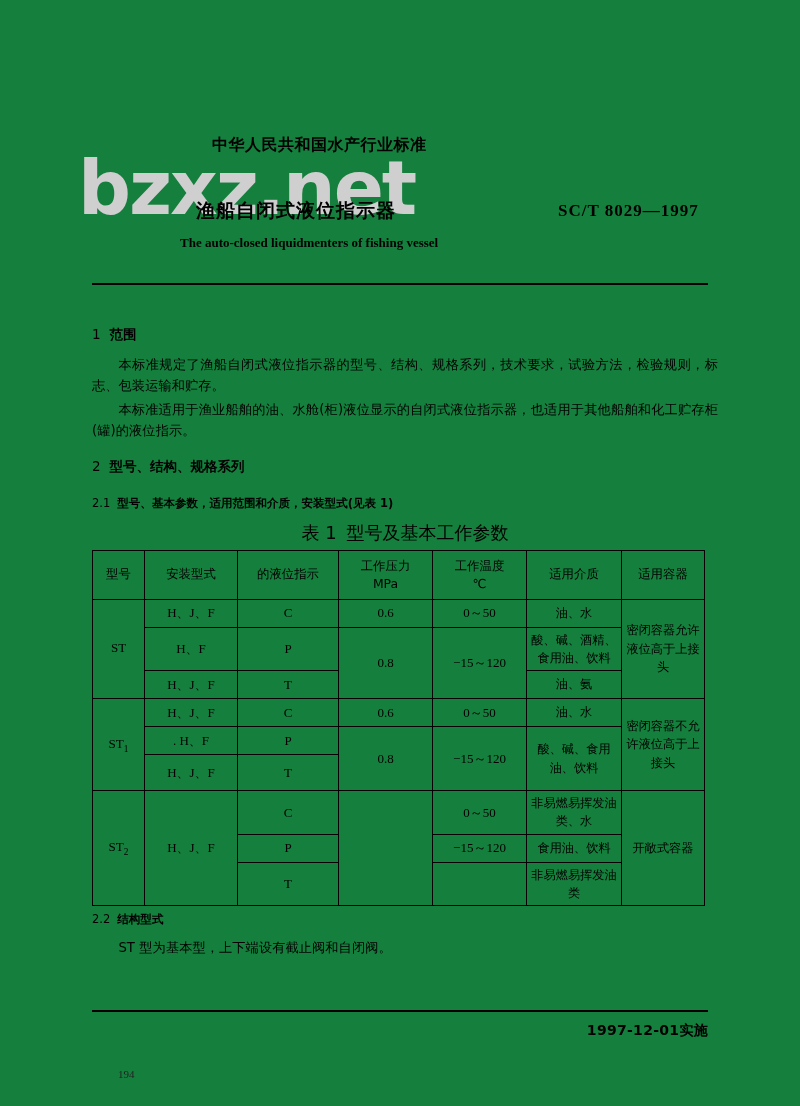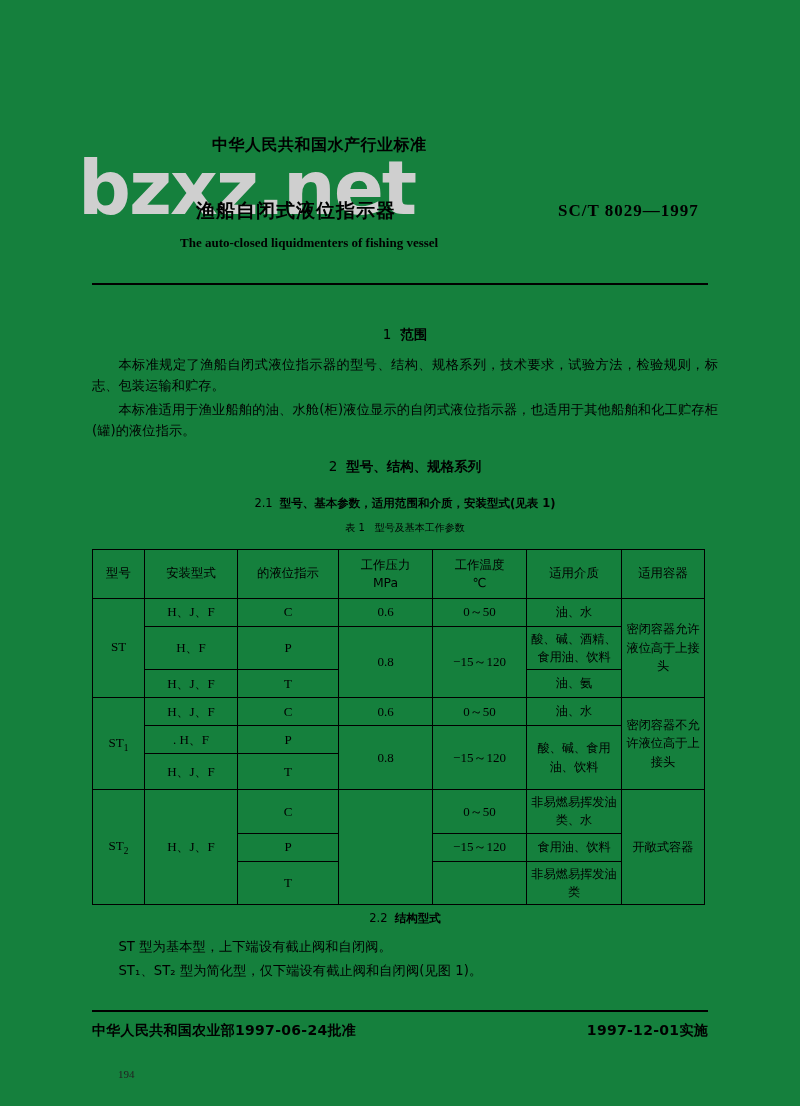--- a/index.html
+++ b/index.html
@@ -91,44 +91,43 @@
     left: 92px;
     top: 326px;
     width: 626px;
   }
   .sec-head {
     font-family: "DejaVu Sans", sans-serif;
     font-size: 13.5px;
     font-weight: 700;
     margin: 0 0 10px 0;
     white-space: nowrap;
-    text-align: center;
   }
   .sec-head .num { margin-right: 9px; font-weight: 400; }
   .sec-head.sub .num { font-weight: 400; margin-right: 7px; }
   .sec-head.sub { font-weight: 700; }
   .para {
     font-family: "DejaVu Sans", sans-serif;
     font-size: 13.2px;
     line-height: 1.62;
     margin: 0 0 2px 0;
     text-indent: 2em;
     text-align: justify;
     letter-spacing: 0.1px;
   }
   .spacer-10 { height: 10px; }
   .spacer-14 { height: 14px; }
 
   
   #table-caption {
     text-align: center;
     font-family: "DejaVu Sans", sans-serif;
-    font-size: 10px;
+    font-size: 18px;
     font-weight: 400;
-    margin: 4px 0 14px 0;
+    margin: 4px 0 5px 0;
   }
   #table-caption .cap-num { margin: 0 10px 0 0; }
   #spec-table {
     border-collapse: collapse;
     width: 612px;
     margin: 0;
     table-layout: fixed;
     padding-left: 40px;
   }
   #spec-table col.c-model    { width: 52px; }
@@ -341,22 +340,20 @@
       </tbody>
     </table>
 
     <div style="height:6px"></div>
 
     <div class="sec-head sub">
       <span class="num">2.2</span><span>结构型式</span>
     </div>
 
     <p class="para">ST 型为基本型，上下端设有截止阀和自闭阀。</p>
-    <p class="para">ST₁、ST₂ 型为简化型，仅下端设有截止阀和自闭阀(见图 1)。</p>
 
   </div>
 
   <div id="footer-rule" class="layer"></div>
-  <div id="footer-left" class="layer">中华人民共和国农业部1997-06-24批准</div>
   <div id="footer-right" class="layer">1997-12-01实施</div>
   <div id="page-number" class="layer">194</div>
 
 </div>
 
 </body></html>

